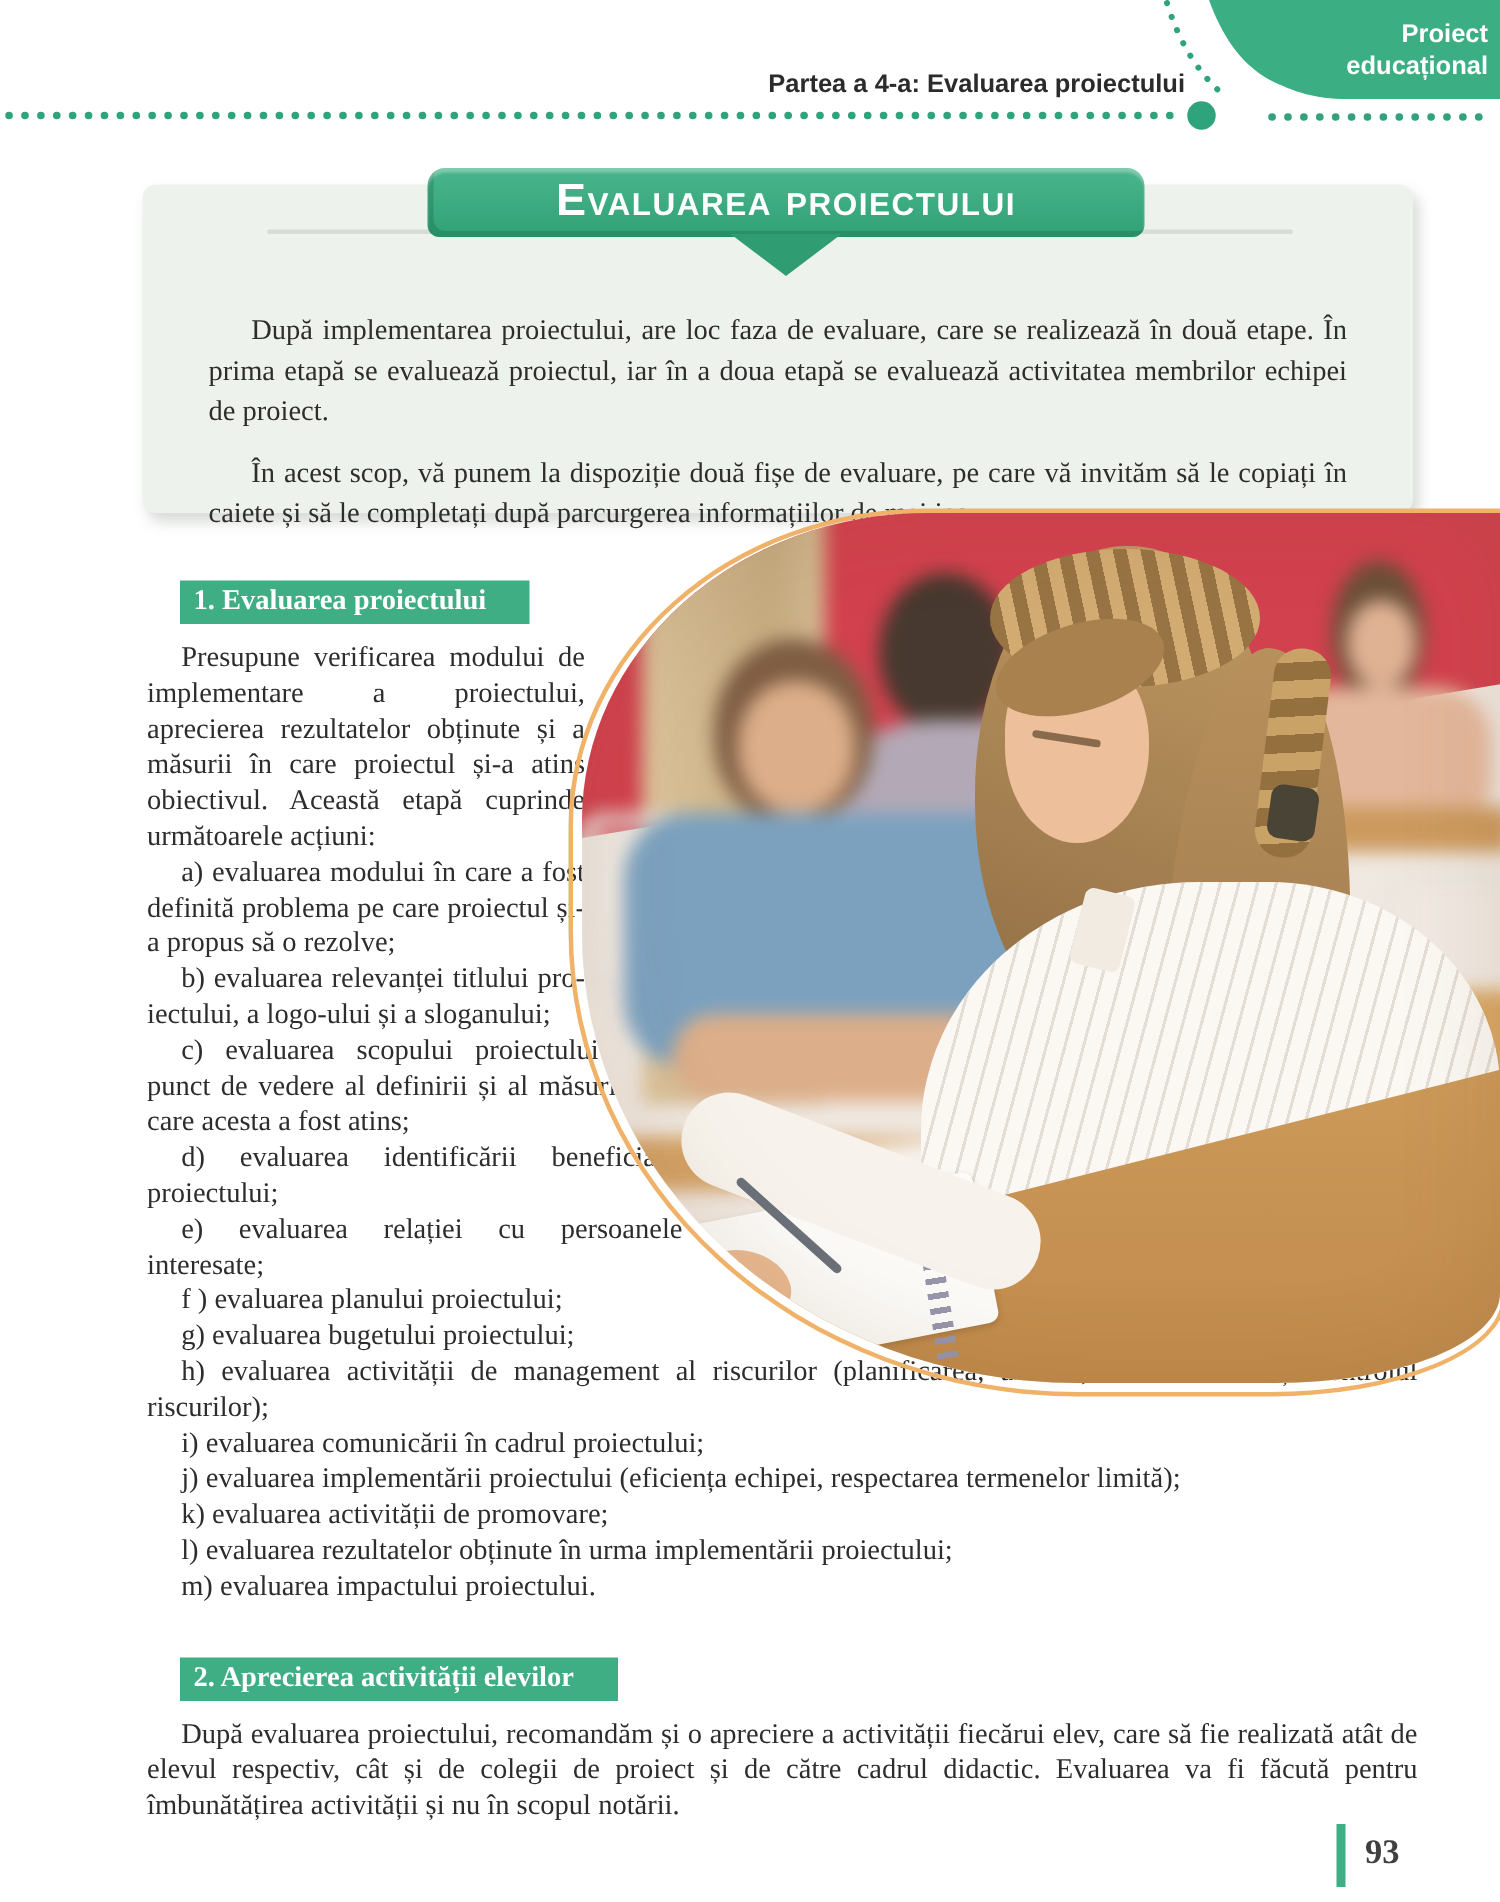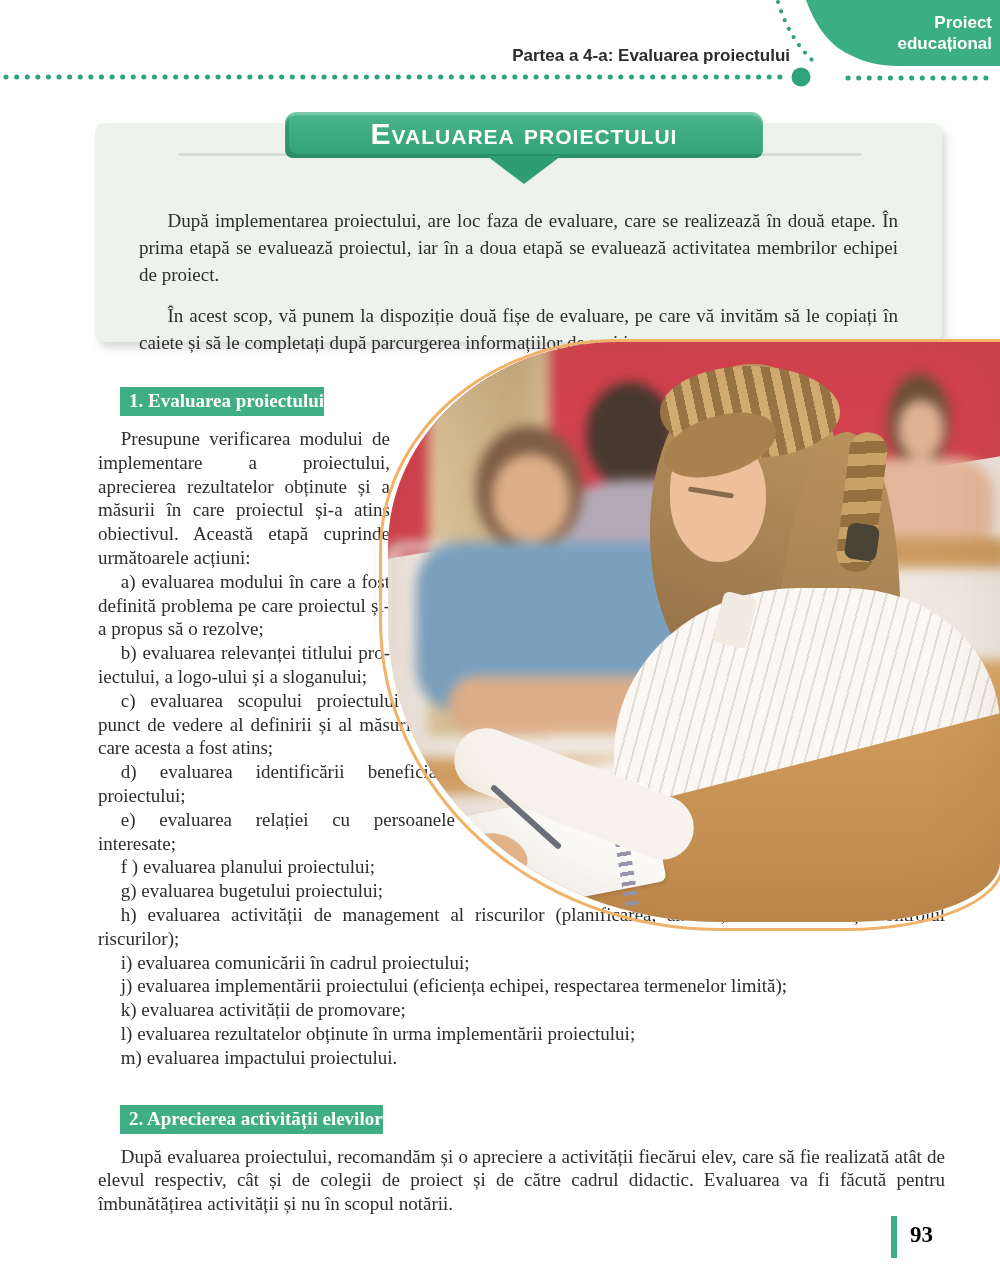--- a/index.html
+++ b/index.html
@@ -41,21 +41,21 @@
   .banner-pointer{
     position:absolute;left:50%;top:44px;transform:translateX(-50%);
     width:0;height:0;border-left:37px solid transparent;border-right:37px solid transparent;
     border-top:28px solid #2f9d71;
   }
   
   .main{position:absolute;left:0;top:345px;right:0;}
   .sec-heading{
     display:inline-block;background:#3fae84;color:#fff;
     font-family:"Liberation Serif",serif;font-weight:bold;font-size:19px;line-height:20px;
-    padding:4px 0 5px 9px;margin:0;
+    padding:4px 29px 5px 9px;margin:0;
   }
   .h-sec1{margin:42px 0 11px 120px;}
   .h-sec2{margin:17px 0 11px 120px;}
   .main p{margin:0 55px 0 98px;font-size:19px;line-height:23.8px;text-align:justify;text-indent:1.2em;}
   p.w292{width:292px;margin-right:0;}
   p.w340{width:340px;margin-right:0;}
   p.w372{width:372px;margin-right:0;}
   p.w357{width:357px;margin-right:0;}
   p.single{width:420px;text-align:left;margin-right:0;}
   
@@ -110,21 +110,21 @@
   .notebook{left:57px;top:458px;width:214px;height:102px;background:#fcfbf8;border-radius:7px;transform:rotate(-11deg);
      box-shadow:0 2px 4px rgba(90,60,30,.25);}
   .spiral{left:228px;top:448px;width:14px;height:116px;transform:rotate(-9deg);
      background:repeating-linear-gradient(0deg,#9796ad 0 4px,transparent 4px 10px);}
   .girl-arm{left:60px;top:420px;width:252px;height:64px;background:#f7f3ec;border-radius:36px;transform:rotate(21deg);}
   .girl-hand{left:76px;top:492px;width:64px;height:46px;background:#eaba92;border-radius:50%;transform:rotate(15deg);}
   .pen{left:92px;top:472px;width:92px;height:6px;background:#6a707a;border-radius:3px;transform:rotate(42deg);}
   .photo-vignette{inset:0;border-radius:inherit;box-shadow:inset 0 0 70px rgba(120,80,40,.14);}
   
   .page-bar{position:absolute;left:891px;top:1216px;width:6px;height:42px;background:#3fae85;}
-  .page-num{position:absolute;left:910px;top:1222px;font-weight:bold;font-size:23px;color:#000000;}
+  .page-num{position:absolute;left:910px;top:1222px;font-weight:bold;font-size:23px;color:#404040;}
 </style>
 </head>
 <body>
 
 <div class="running-head">Partea a 4-a: Evaluarea proiectului</div>
 
 <svg class="top-deco" xmlns="http://www.w3.org/2000/svg" width="1000" height="95">
   <line x1="6" y1="77" x2="780" y2="77" stroke="#2fa37c" stroke-width="5" stroke-linecap="round" stroke-dasharray="0.1 10.5"></line>
   <circle cx="801" cy="77" r="9.5" fill="#2fa37c"></circle>
   <line x1="848" y1="78" x2="996" y2="78" stroke="#2fa37c" stroke-width="5" stroke-linecap="round" stroke-dasharray="0.1 10.5"></line>

